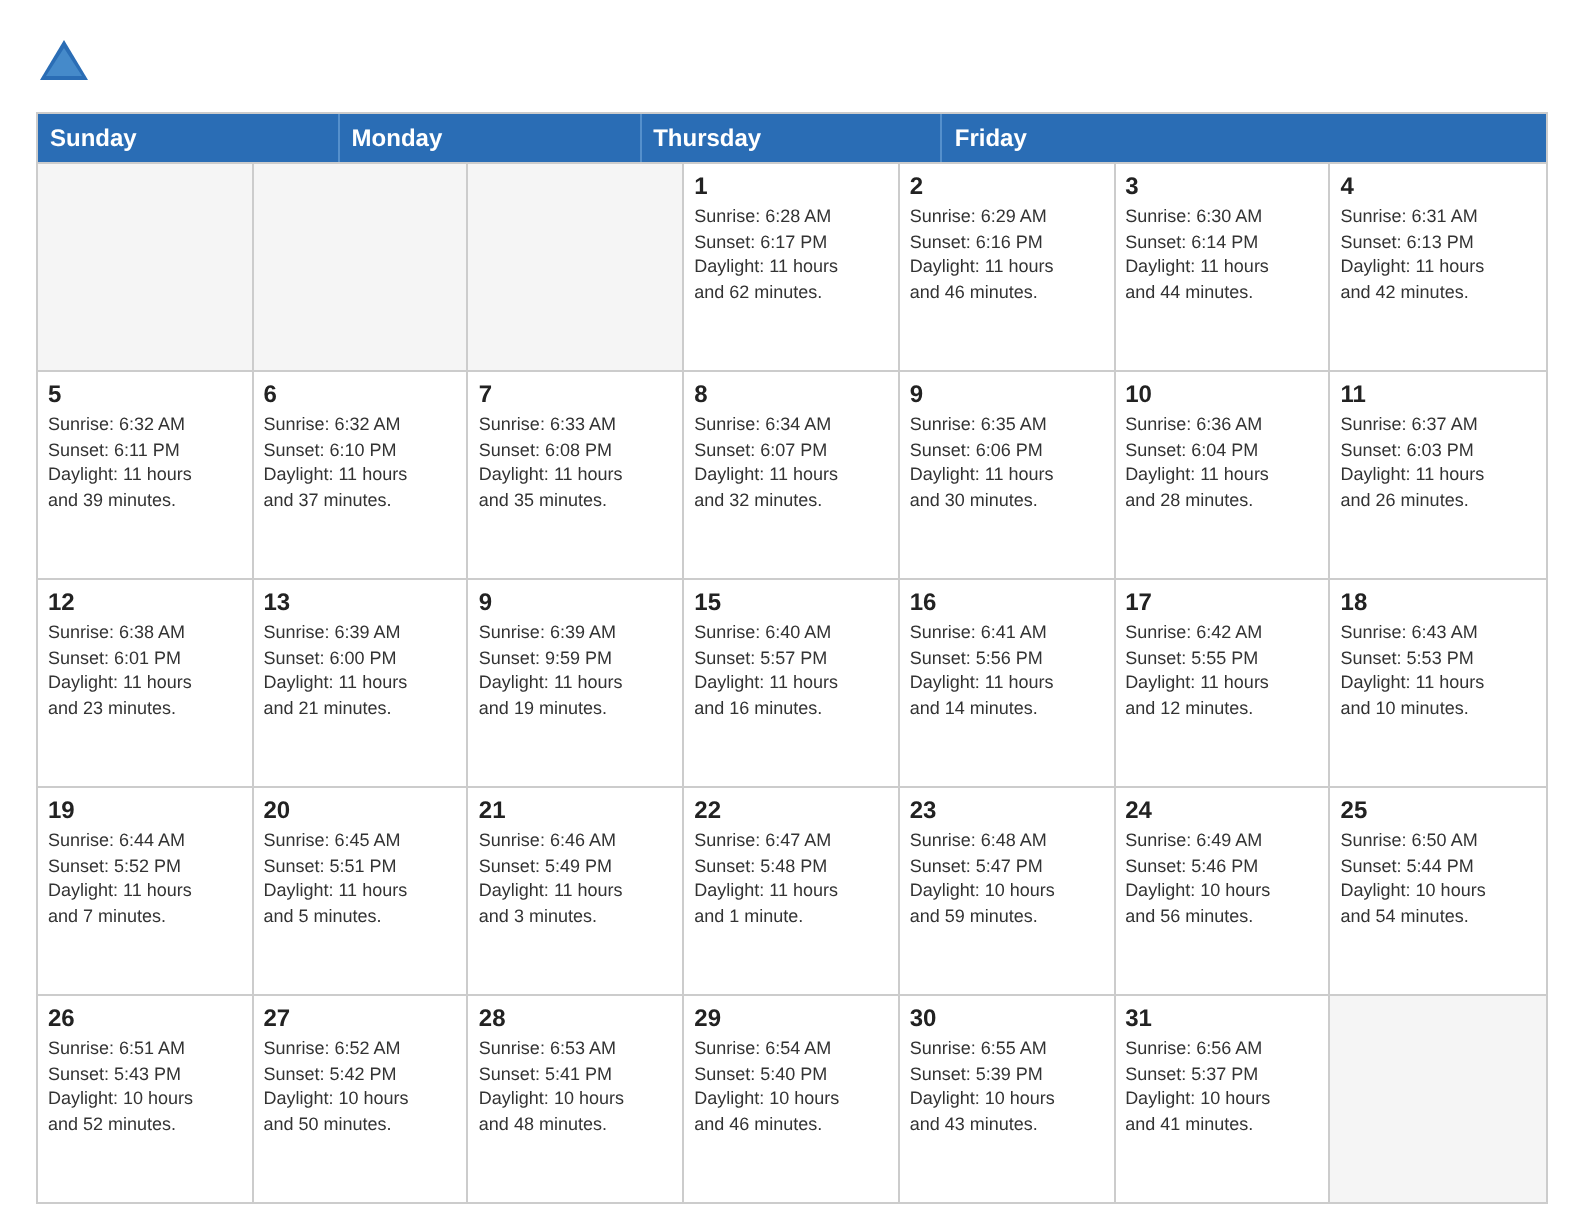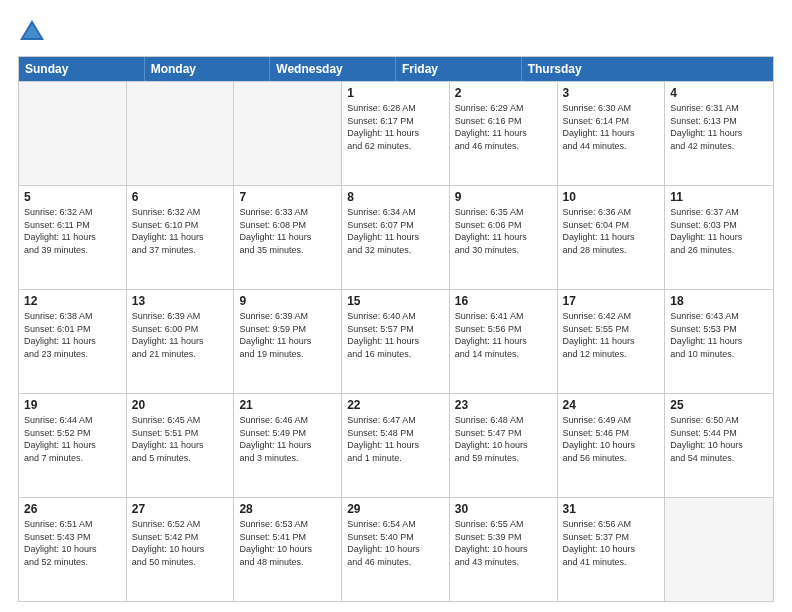--- a/index.html
+++ b/index.html
@@ -61,21 +61,21 @@
       color: #555;
     }
     .calendar {
       flex: 1;
       display: flex;
       flex-direction: column;
       border: 1px solid #ccc;
     }
     .cal-header {
       display: grid;
-      grid-template-columns: repeat(6, 1fr);
+      grid-template-columns: repeat(5, 1fr);
       background: #2a6db5;
     }
     .cal-header-cell {
       color: #fff;
       font-size: 12px;
       font-weight: bold;
       padding: 5px 6px;
       text-align: left;
       border-right: 1px solid #5590cc;
     }
@@ -132,23 +132,22 @@
     <div class="title-section">
       <div class="month-title"></div>
       <div class="location"></div>
     </div>
   </div>
 
   <div class="calendar">
     <div class="cal-header">
     <div class="cal-header-cell">Sunday</div>
         <div class="cal-header-cell">Monday</div>
-        <div class="cal-header-cell">Wednesday</div>
+        <div class="cal-header-cell">Thursday</div>
         <div class="cal-header-cell">Friday</div>
-        <div class="cal-header-cell">Thursday</div>
       </div>
     <div class="cal-body">
     <div class="cal-row">
           <div class="cal-cell empty"></div>
           <div class="cal-cell empty"></div>
           <div class="cal-cell empty"></div>
           <div class="cal-cell">
             <div class="day-num">1</div>
             <div class="cell-text">Sunrise: 6:28 AM</div>
             <div class="cell-text">Sunset: 6:17 PM</div>

